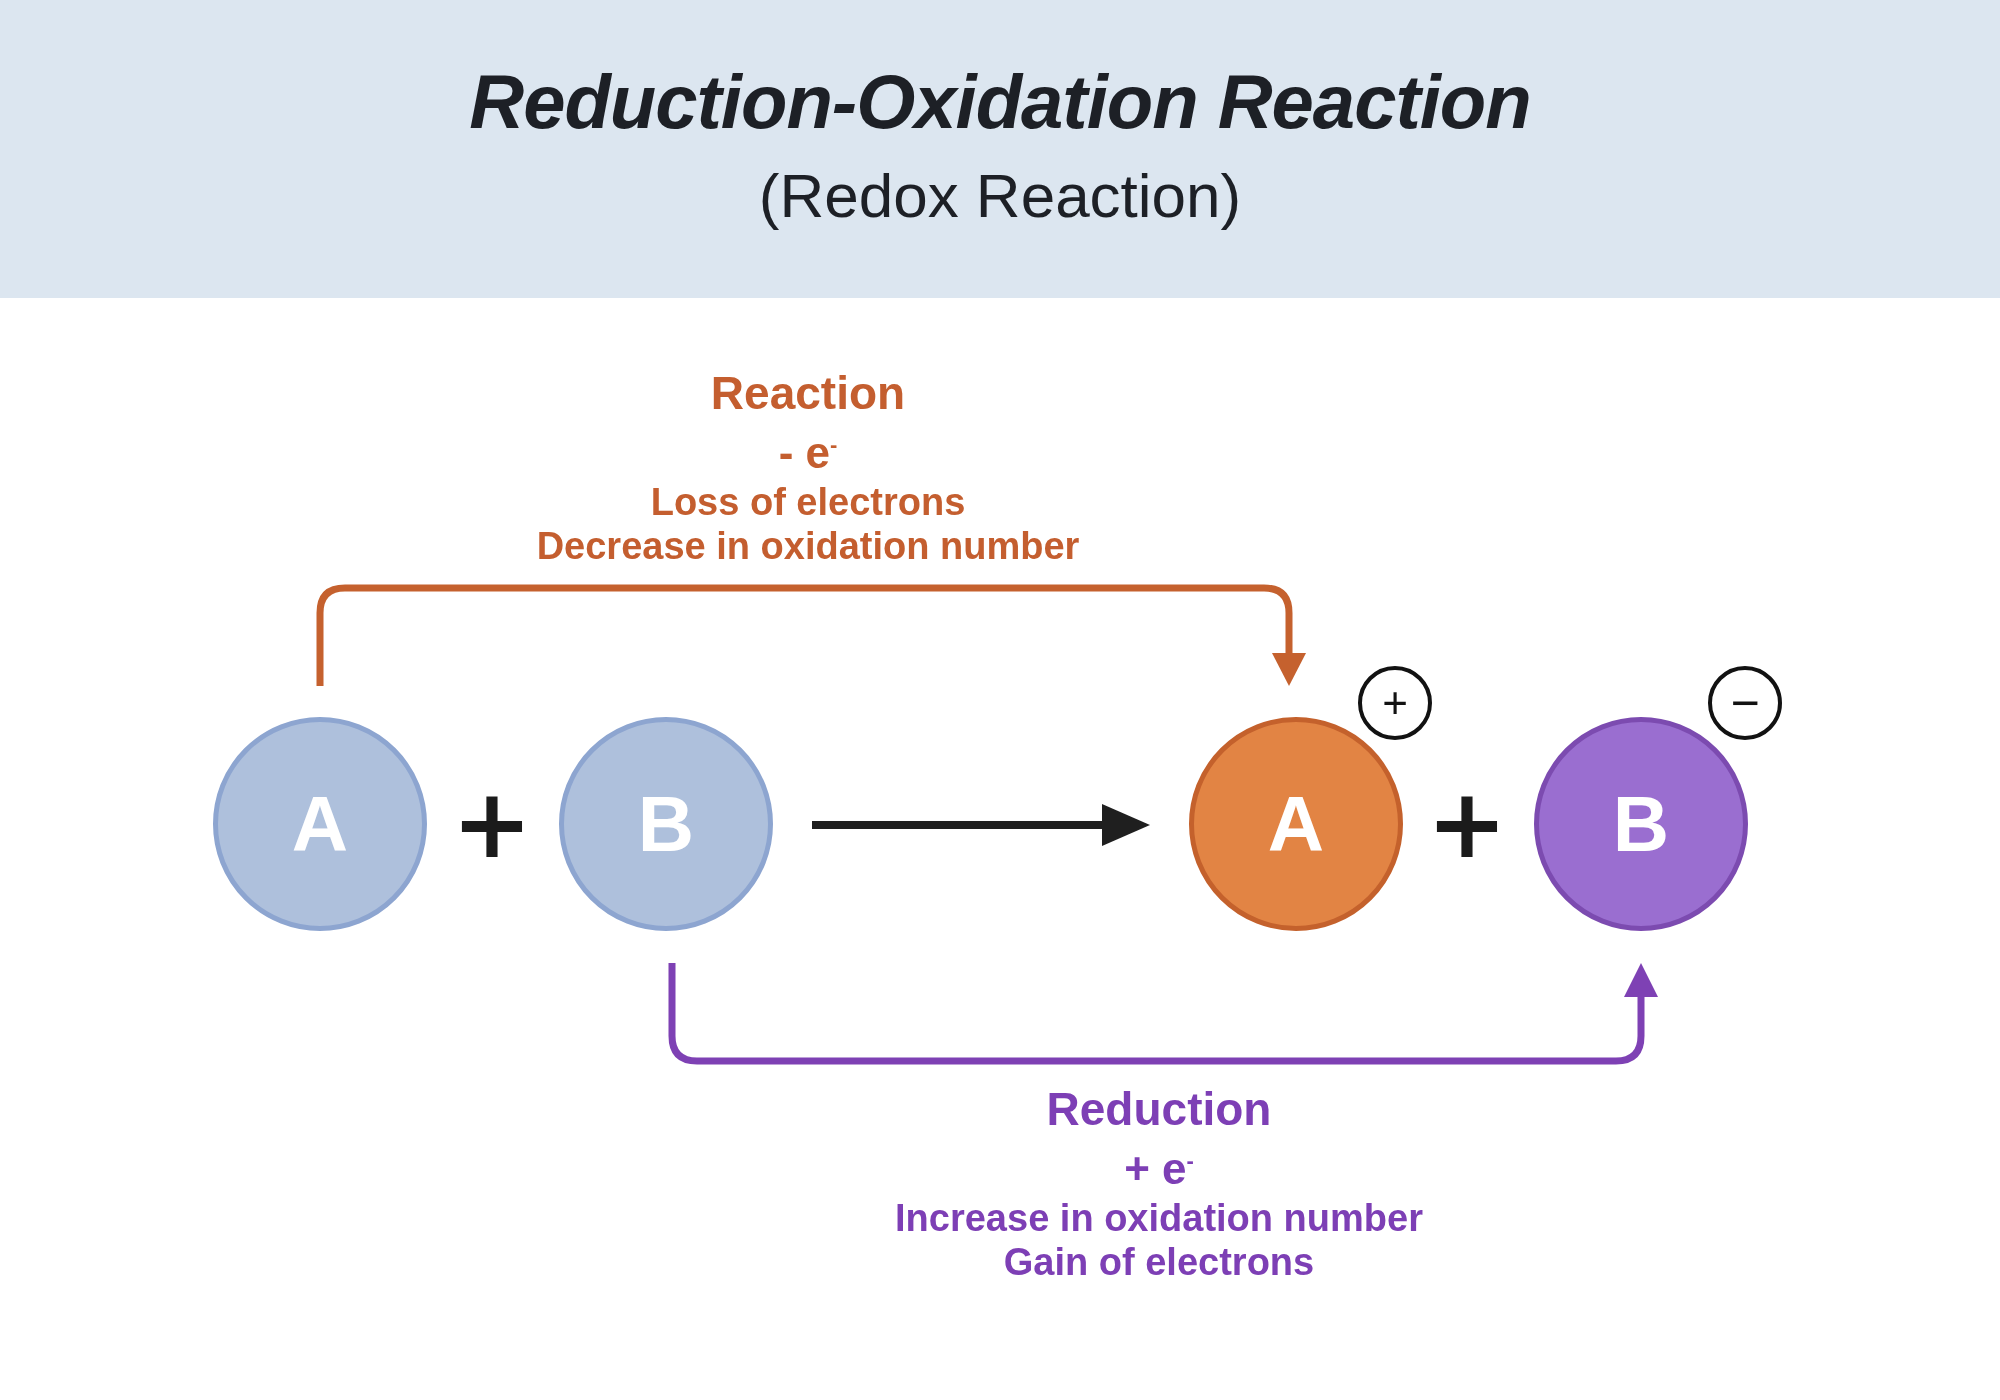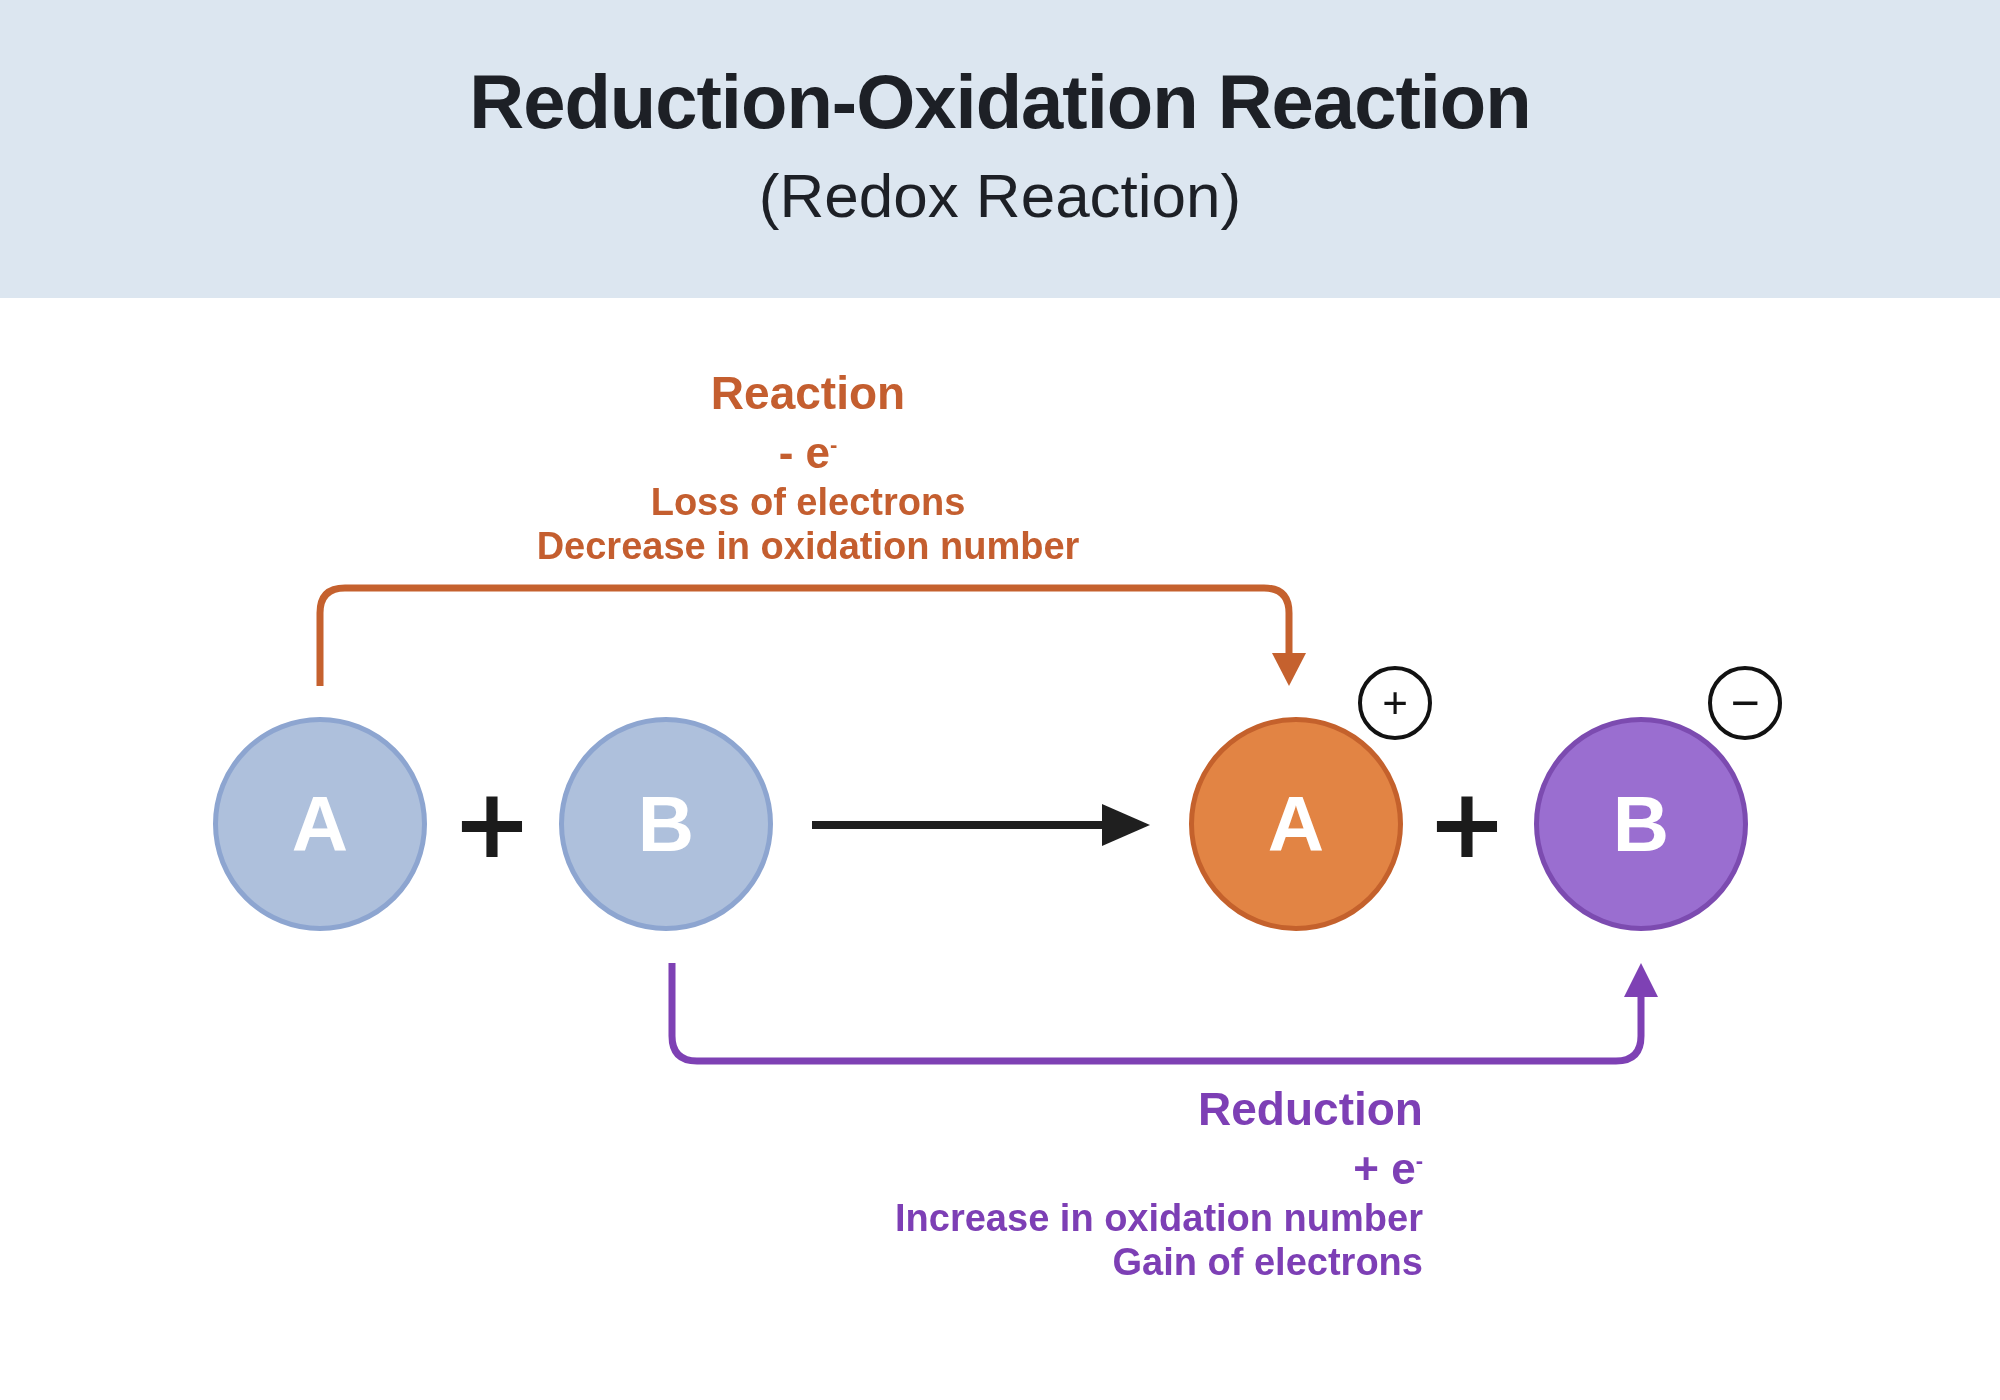--- a/index.html
+++ b/index.html
@@ -5,21 +5,21 @@
   html,body { margin:0; padding:0; background:#ffffff; }
   .canvas {
     position:relative; width:2000px; height:1400px; overflow:hidden;
     background:#ffffff; font-family:"Liberation Sans", sans-serif;
   }
 
   
   .header { position:absolute; left:0; top:0; width:2000px; height:298px; }
   .title {
     position:absolute; left:0; top:56px; width:100%; text-align:center;
-    font-size:76px; font-weight:700; letter-spacing:-1px; line-height:92px;
+    font-size:76px; font-weight:700; letter-spacing:-1px; line-height:92px;font-style:italic;
   }
   .subtitle {
     position:absolute; left:0; top:158px; width:100%; text-align:center;
     font-size:62px; font-weight:400; line-height:76px;
   }
 
   
   .label-block { position:absolute; transform:translateX(-50%); text-align:center; white-space:nowrap; }
   .ox-block  { left:808px;  top:368px; }
   .red-block { left:1159px; top:1084px; }
@@ -70,21 +70,21 @@
     <div class="subtitle" style="color: rgb(29, 32, 38);">(Redox Reaction)</div>
   </div>
 
   <div class="label-block ox-block" style="color: rgb(196, 94, 47);">
     <div class="lbl-title">Reaction</div>
     <div class="lbl-e"><span>- e</span><sup>-</sup></div>
     <div class="lbl-line">Loss of electrons</div>
     <div class="lbl-line">Decrease in oxidation number</div>
   </div>
 
-  <div class="label-block red-block" style="color: rgb(125, 63, 181); text-align: right;">
+  <div class="label-block red-block" style="color: rgb(125, 63, 181);">
     <div class="lbl-title">Reduction</div>
     <div class="lbl-e"><span>+ e</span><sup>-</sup></div>
     <div class="lbl-line">Increase in oxidation number</div>
     <div class="lbl-line">Gain of electrons</div>
   </div>
 
   <svg class="arrows-svg" width="2000" height="1400" viewBox="0 0 2000 1400">
 
     <path d="M 320 686 L 320 613 Q 320 588 345 588 L 1264 588 Q 1289 588 1289 613 L 1289 655" fill="none" stroke-width="7" style="stroke: rgb(197, 97, 46);"></path>
     <polygon points="1272,653 1306,653 1289,686" style="fill: rgb(197, 97, 46);"></polygon>

